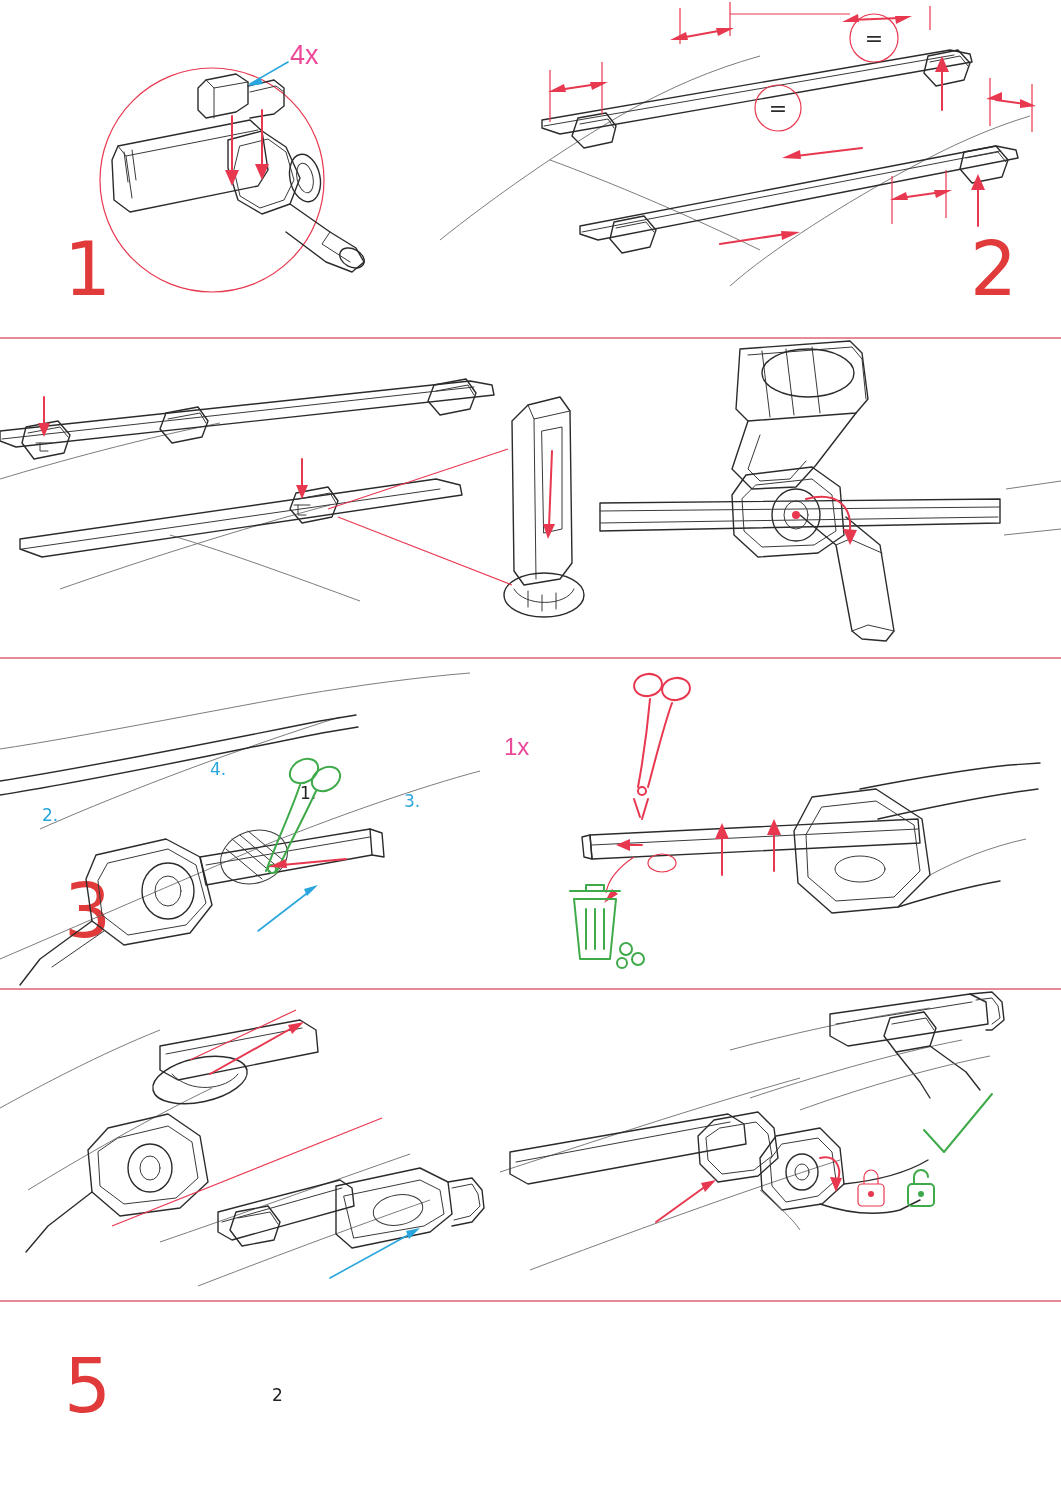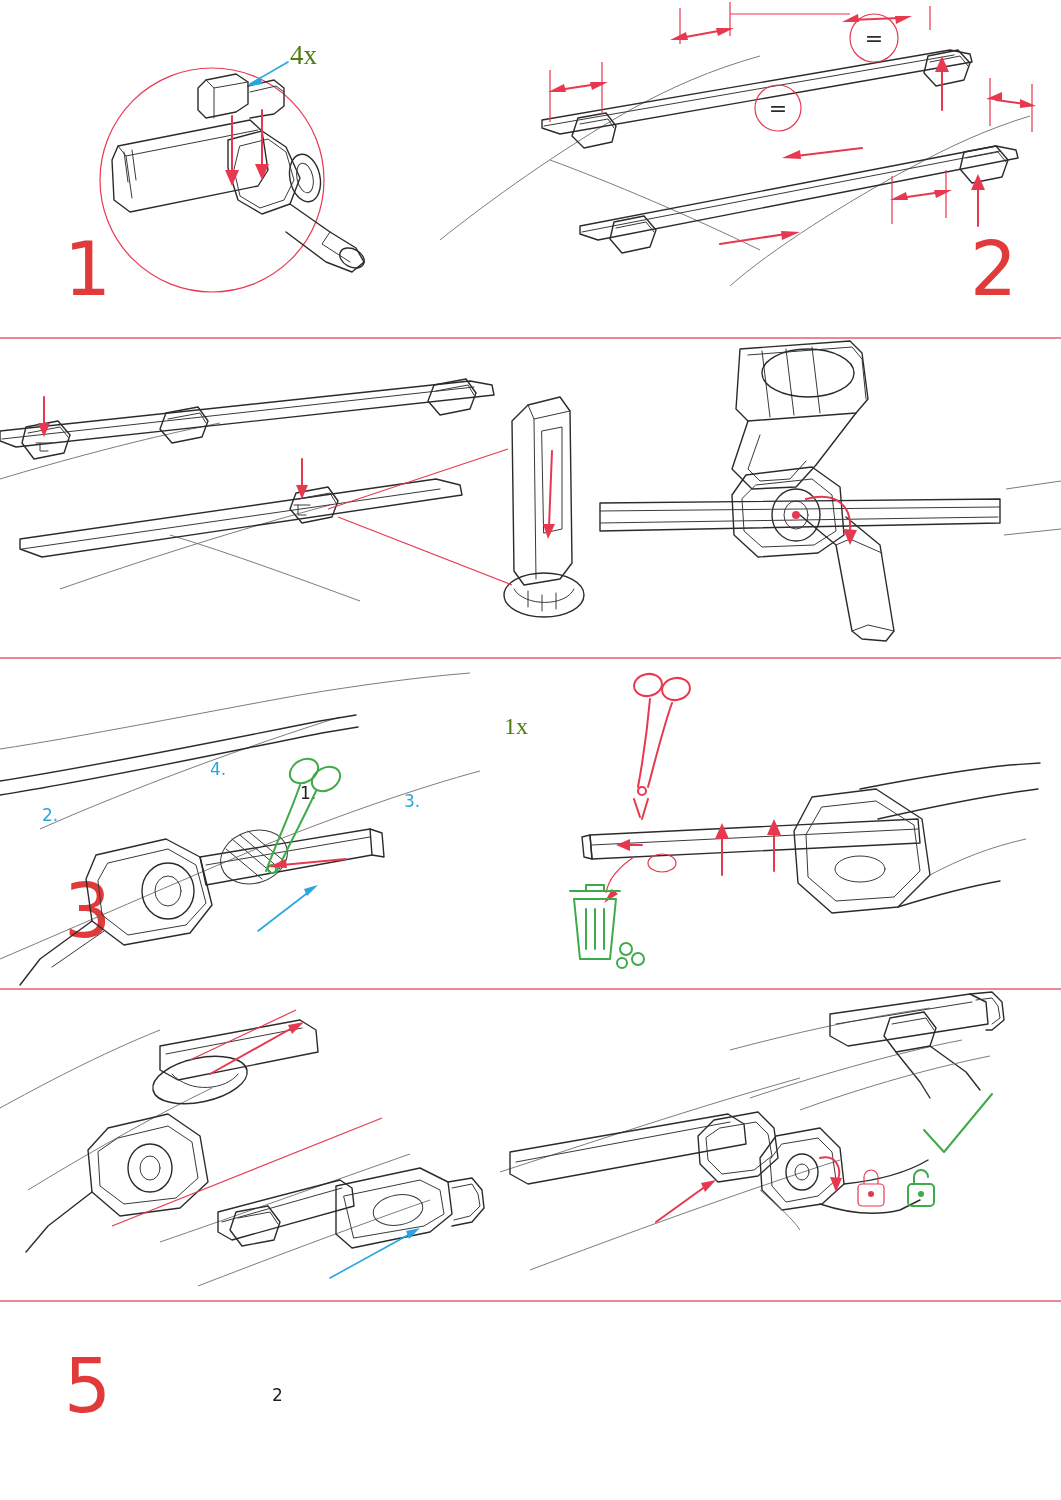--- a/index.html
+++ b/index.html
@@ -30,22 +30,22 @@
   .stepnum {
     position: absolute;
     font-family: "DejaVu Sans", sans-serif;
     color: #e03a3a;
     font-weight: 400;
     line-height: 1;
     letter-spacing: -2px;
   }
   .qty {
     position: absolute;
-    font-family: Liberation Serif, serif;
-    color: #4d7c0f;
+    font-family: Liberation Sans, sans-serif;
+    color: #ec4899;
     font-size: 27px;
   }
   .marknum {
     position: absolute;
     font-family: "DejaVu Sans", sans-serif;
     font-size: 17px;
     color: #29a6dd;
   }
   .marknum.dark { color: #222; }
 
@@ -216,21 +216,21 @@
       <path class="ln-thin" d="M36 104 L52 104 M40 104 L40 112 L48 112"></path>
 
       <path class="red" d="M302 120 L302 148"></path>
       <path class="redfill" d="M302 160 l-6 -14 l12 0 Z"></path>
       <path class="ln-thin" d="M294 166 L310 166 M298 166 L298 176 L306 176"></path>
     </svg>
     <div class="marknum dark" style="left:300px;top:444px">1.</div>
     <div class="marknum" style="left:42px;top:466px">2.</div>
     <div class="marknum" style="left:404px;top:452px">3.</div>
     <div class="marknum" style="left:210px;top:420px">4.</div>
-    <div class="qty" style="left:504px;top:374px;font-size:24px">1x</div>
+    <div class="qty" style="left:504px;top:394px;font-size:24px">1x</div>
     <div class="stepnum" style="left:64px;top:535px;font-size:74px">3</div>
   </div>
 
   <div class="panel" style="left:600px;top:339px;width:461px;height:318px">
     <svg width="461" height="318" viewBox="0 0 461 318">
 
       <path class="ln" d="M140 10 L250 2 L262 14 L268 60 L256 74 L148 82 L136 70 Z"></path>
       <path class="ln-thin" d="M148 16 L252 8 L262 20 L266 60"></path>
       <path class="ln-thin" d="M162 12 L170 78 M186 10 L194 76 M212 8 L220 74"></path>
       <ellipse cx="208" cy="34" rx="46" ry="24" class="ln"></ellipse>

